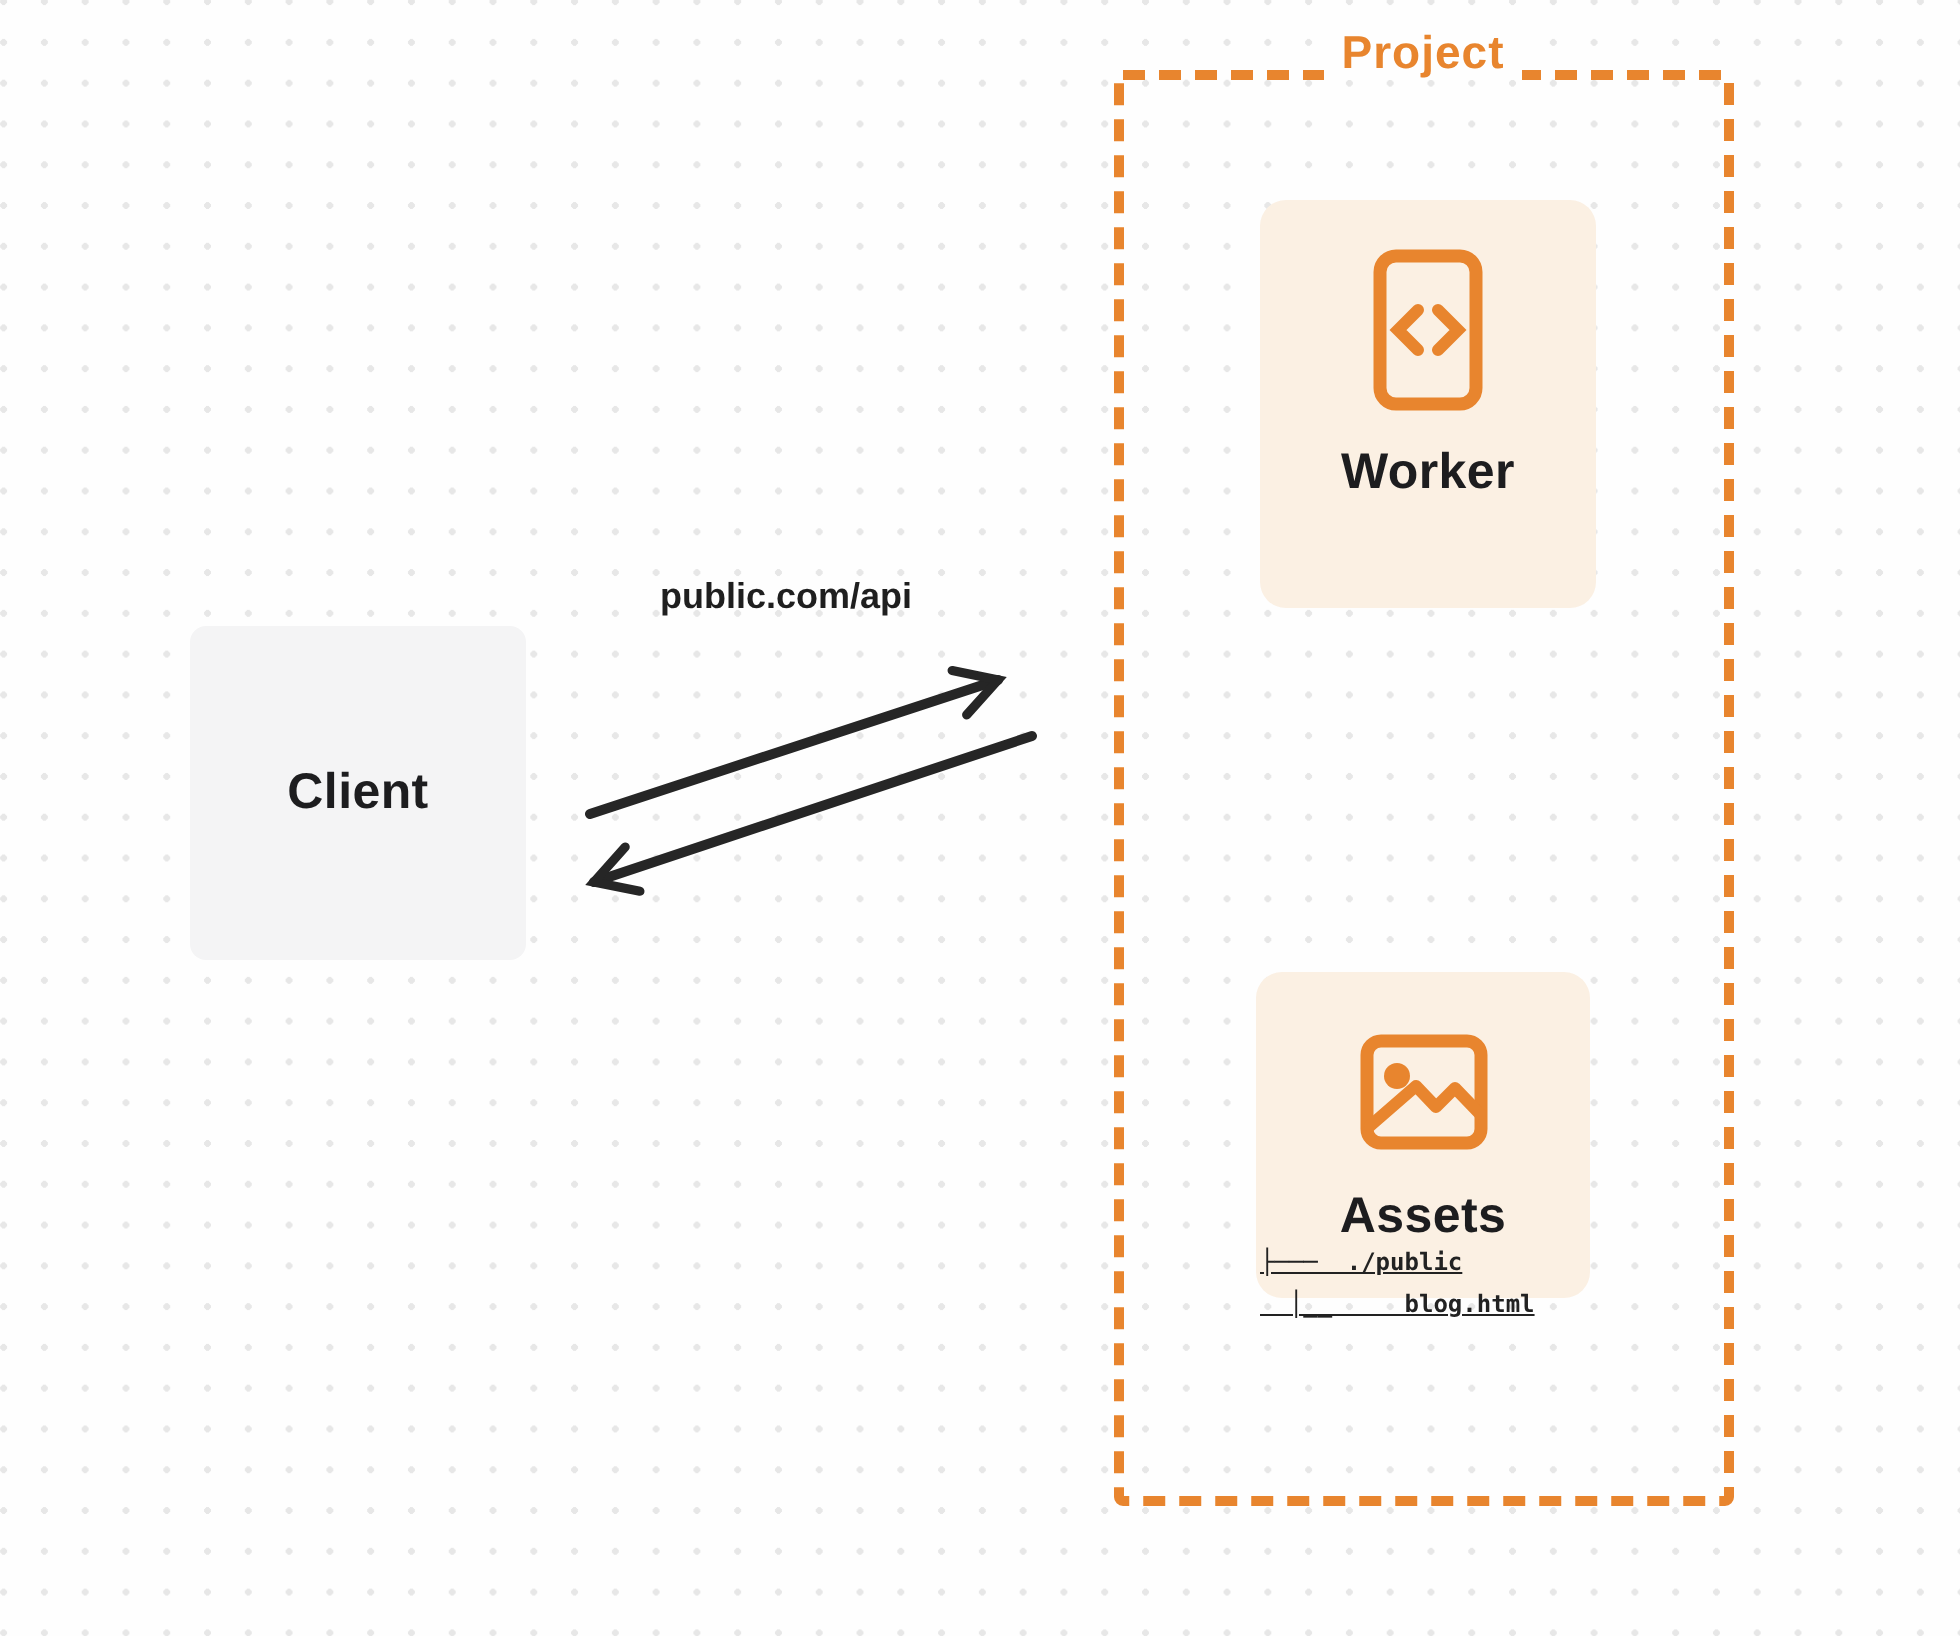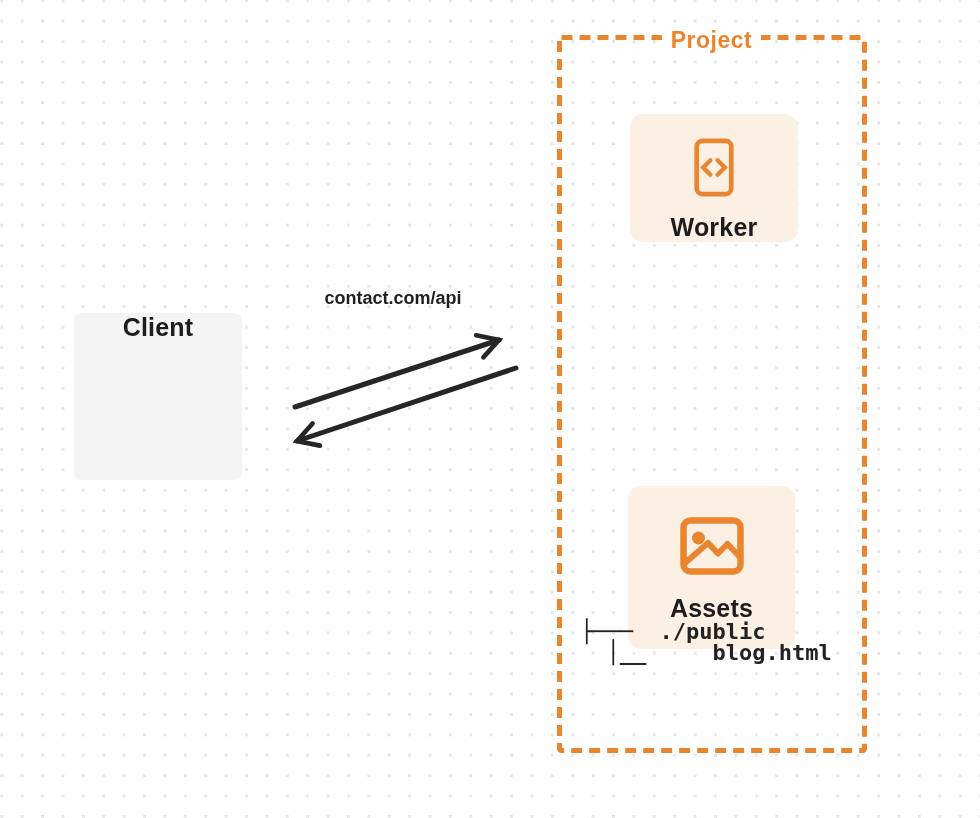--- a/index.html
+++ b/index.html
@@ -8,21 +8,21 @@
     width:980px;height:818px;
     background-color:#fefefe;
     background-image:radial-gradient(circle,#e7e7e7 1.6px,rgba(0,0,0,0) 1.8px);
     background-size:20.4px 20.4px;
     background-position:12px 11px;
     font-family:"Liberation Sans","DejaVu Sans",sans-serif;
     overflow:hidden;
   }
   .overlay{position:absolute;left:0;top:0;width:980px;height:818px;}
   .project-label{
-    position:absolute;left:559px;top:27px;width:305px;
+    position:absolute;left:559px;top:13px;width:305px;
     text-align:center;pointer-events:none;
   }
   .project-label span{
     display:inline-block;
     background:#fefefe;
     padding:0 9px;
     color:#e8852e;
     font-size:23px;
     font-weight:bold;
     letter-spacing:.5px;
@@ -32,42 +32,44 @@
     border-radius:13px;
     display:flex;flex-direction:column;align-items:center;
   }
   .card.cream{background:#fbf0e3;}
   .card-label{
     color:#1d1d1f;
     font-size:25px;
     font-weight:bold;
     letter-spacing:.2px;
   }
-  .worker-card{left:630px;top:100px;width:168px;height:128px;margin-top:14px;}
+  .worker-card{left:630px;top:100px;width:168px;height:204px;}
   .worker-card .icon{margin-top:24px;}
   .worker-card .card-label{margin-top:16px;}
   .assets-card{left:628px;top:450px;width:167px;height:163px;margin-top:36px;}
   .assets-card .icon{margin-top:31px;}
   .assets-card .card-label{margin-top:19px;}
   .client-card{
-    left:74px;top:313px;width:168px;height:167px;
+    left:95px;top:313px;width:168px;height:167px;
     background:#f4f4f5;border-radius:8px;
+    justify-content:center;
   }
   .api-label{
     position:absolute;left:298px;top:288px;width:190px;
     text-align:center;
     color:#1f1f1f;font-size:18px;font-weight:bold;
   }
   .file-tree{
-    position:absolute;left:580px;top:621px;
+    position:absolute;left:630px;top:621px;
     margin:0;
     font-family:"DejaVu Sans Mono","Liberation Mono",monospace;
-    font-size:22px;font-weight:bold;line-height:21px;
+    font-size:12px;font-weight:bold;line-height:21px;
     color:#222;
     white-space:pre;
+    text-decoration:underline;
   }
 </style>
 </head>
 <body>
 
 <div class="stage">
 
   <svg class="overlay" viewBox="0 0 980 818" aria-hidden="true">
     <defs>
       <marker id="ah" viewBox="0 0 12 12" refX="9.5" refY="6" markerWidth="6.5" markerHeight="6.5" orient="auto-start-reverse">
@@ -98,17 +100,17 @@
       <circle cx="18.5" cy="21" r="6.5" fill="#e8852e"></circle>
       <path d="M5 46 L28 26 L38 36.5 L47.5 27 L60 40" fill="none" stroke="#e8852e" stroke-width="6" stroke-linecap="round" stroke-linejoin="round"></path>
     </svg>
     <div class="card-label">Assets</div>
   </div>
 
   <div class="card client-card">
     <div class="card-label">Client</div>
   </div>
 
-  <div class="api-label">contact.com/api</div>
+  <div class="api-label">public.com/api</div>
 
   <pre class="file-tree"><div>├───  ./public</div><div>  │__     blog.html</div></pre>
 
 </div>
 
 </body></html>

